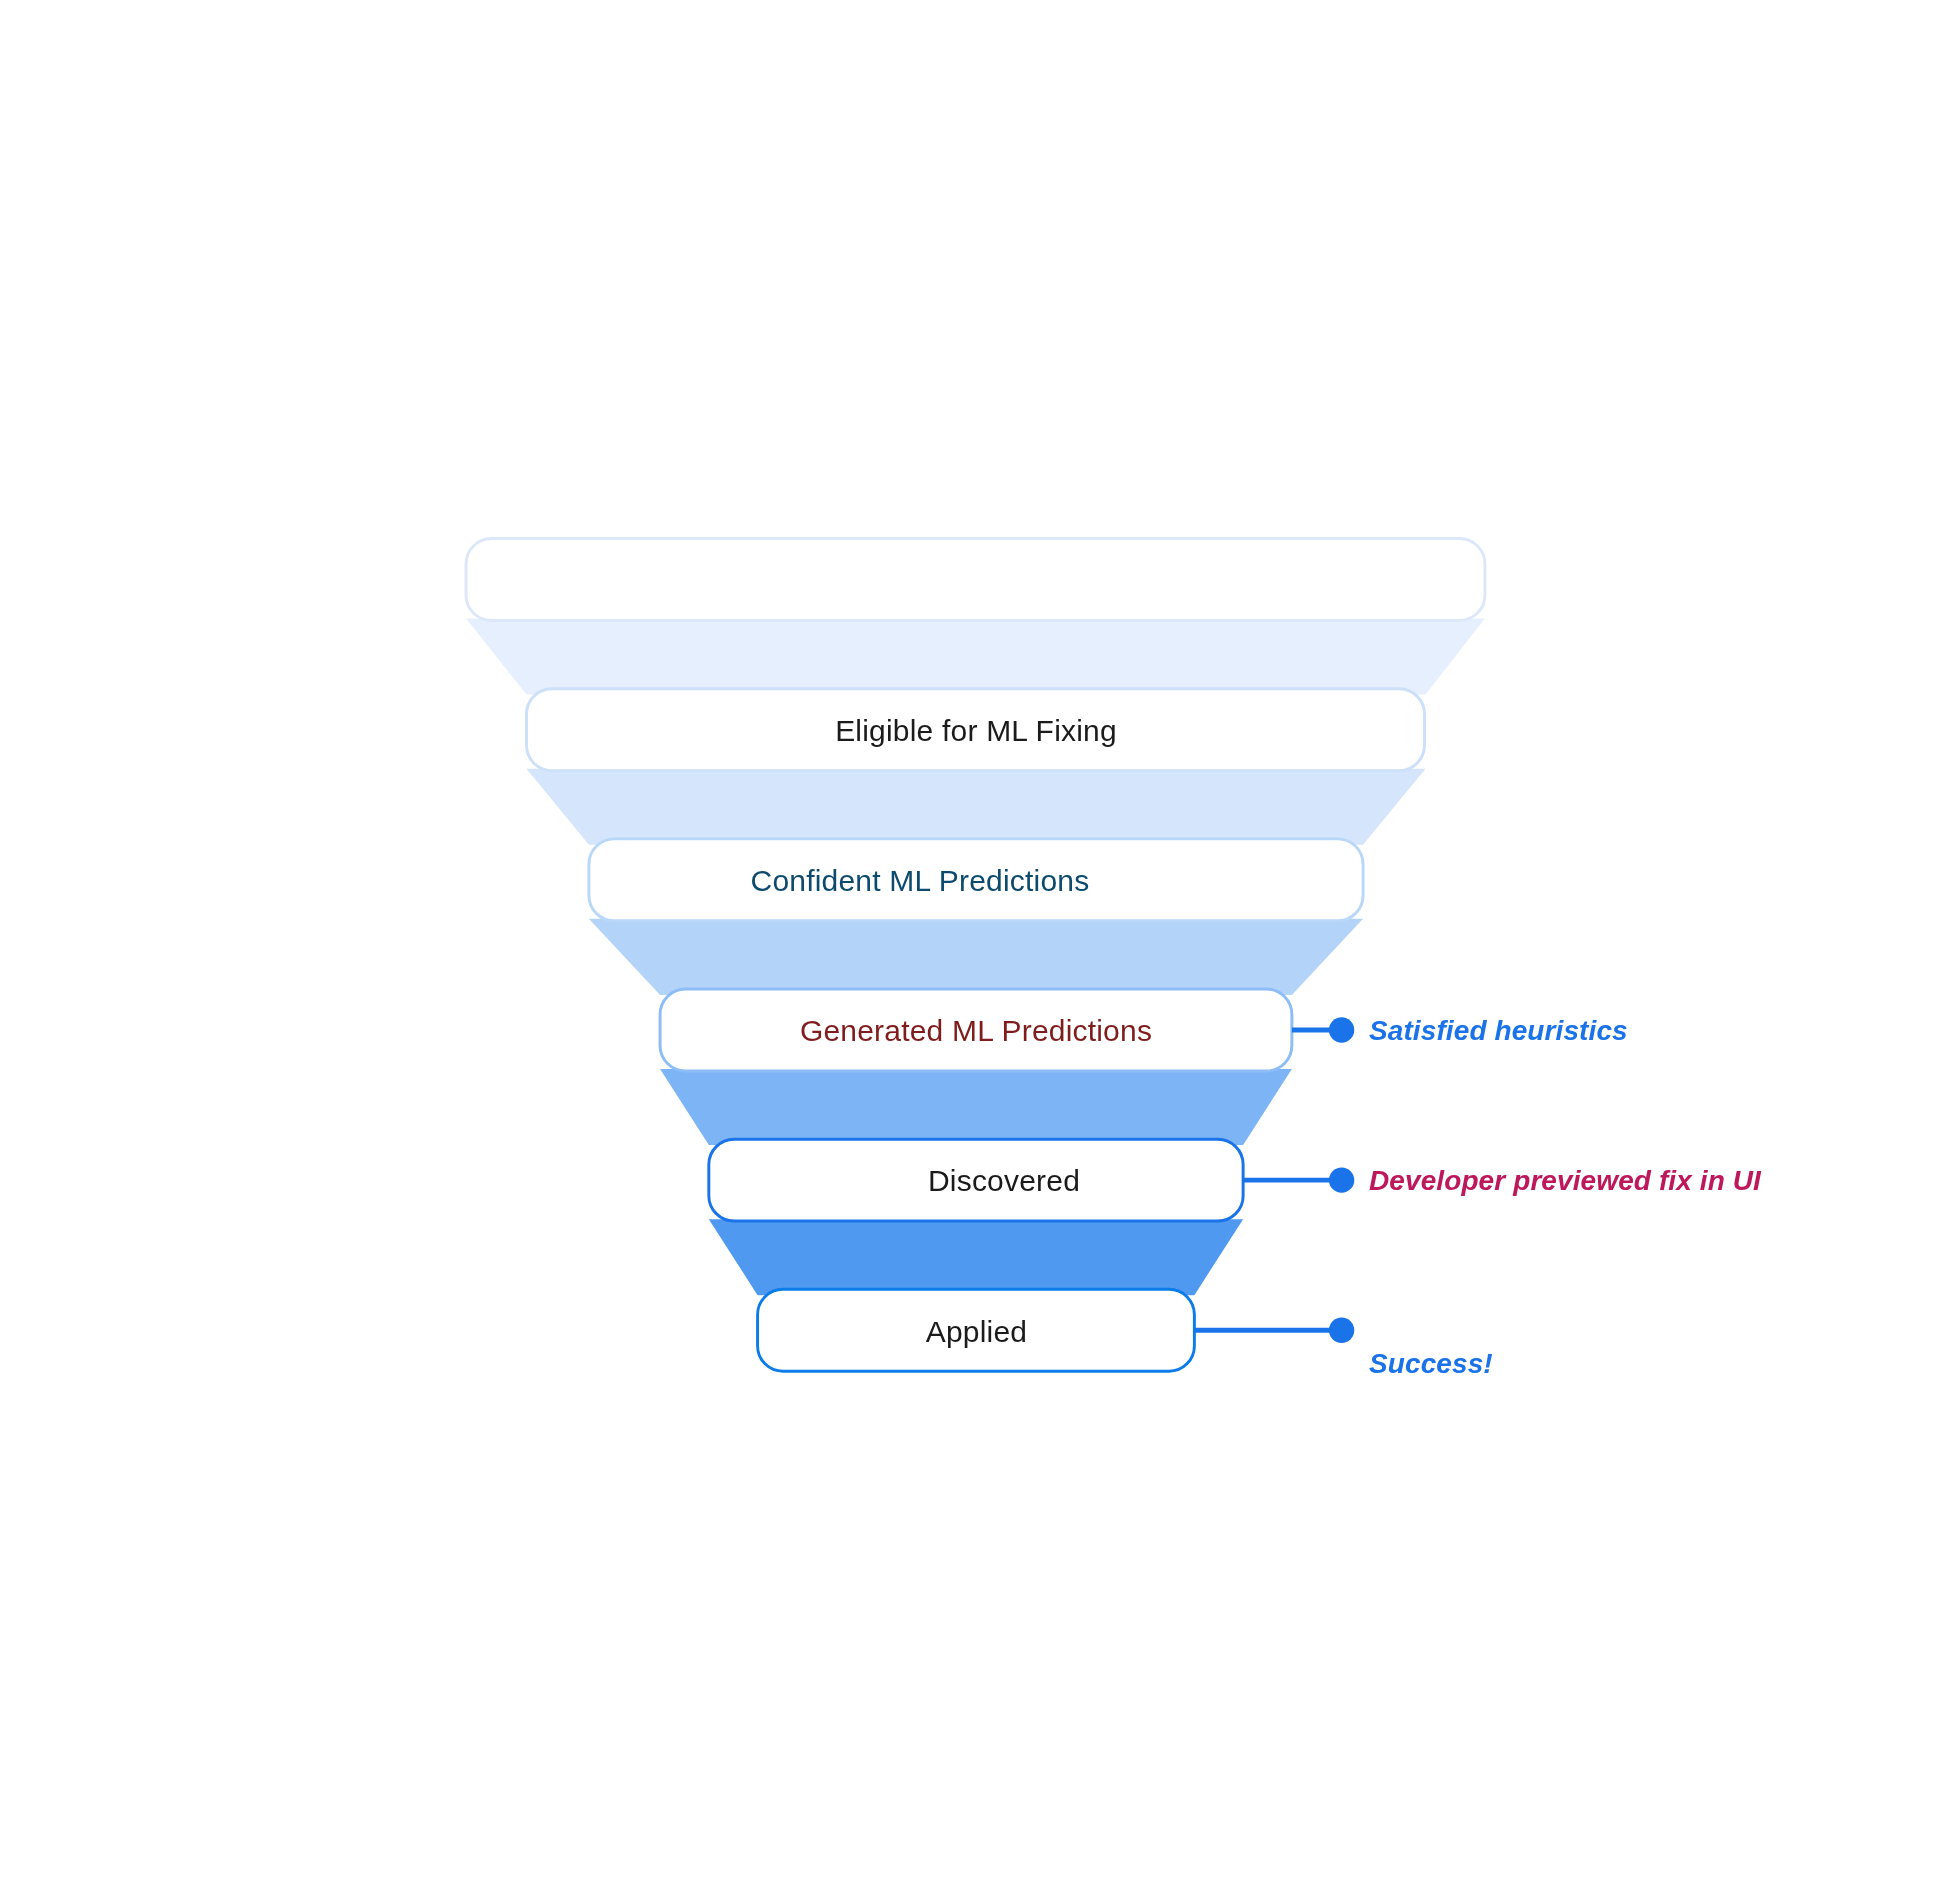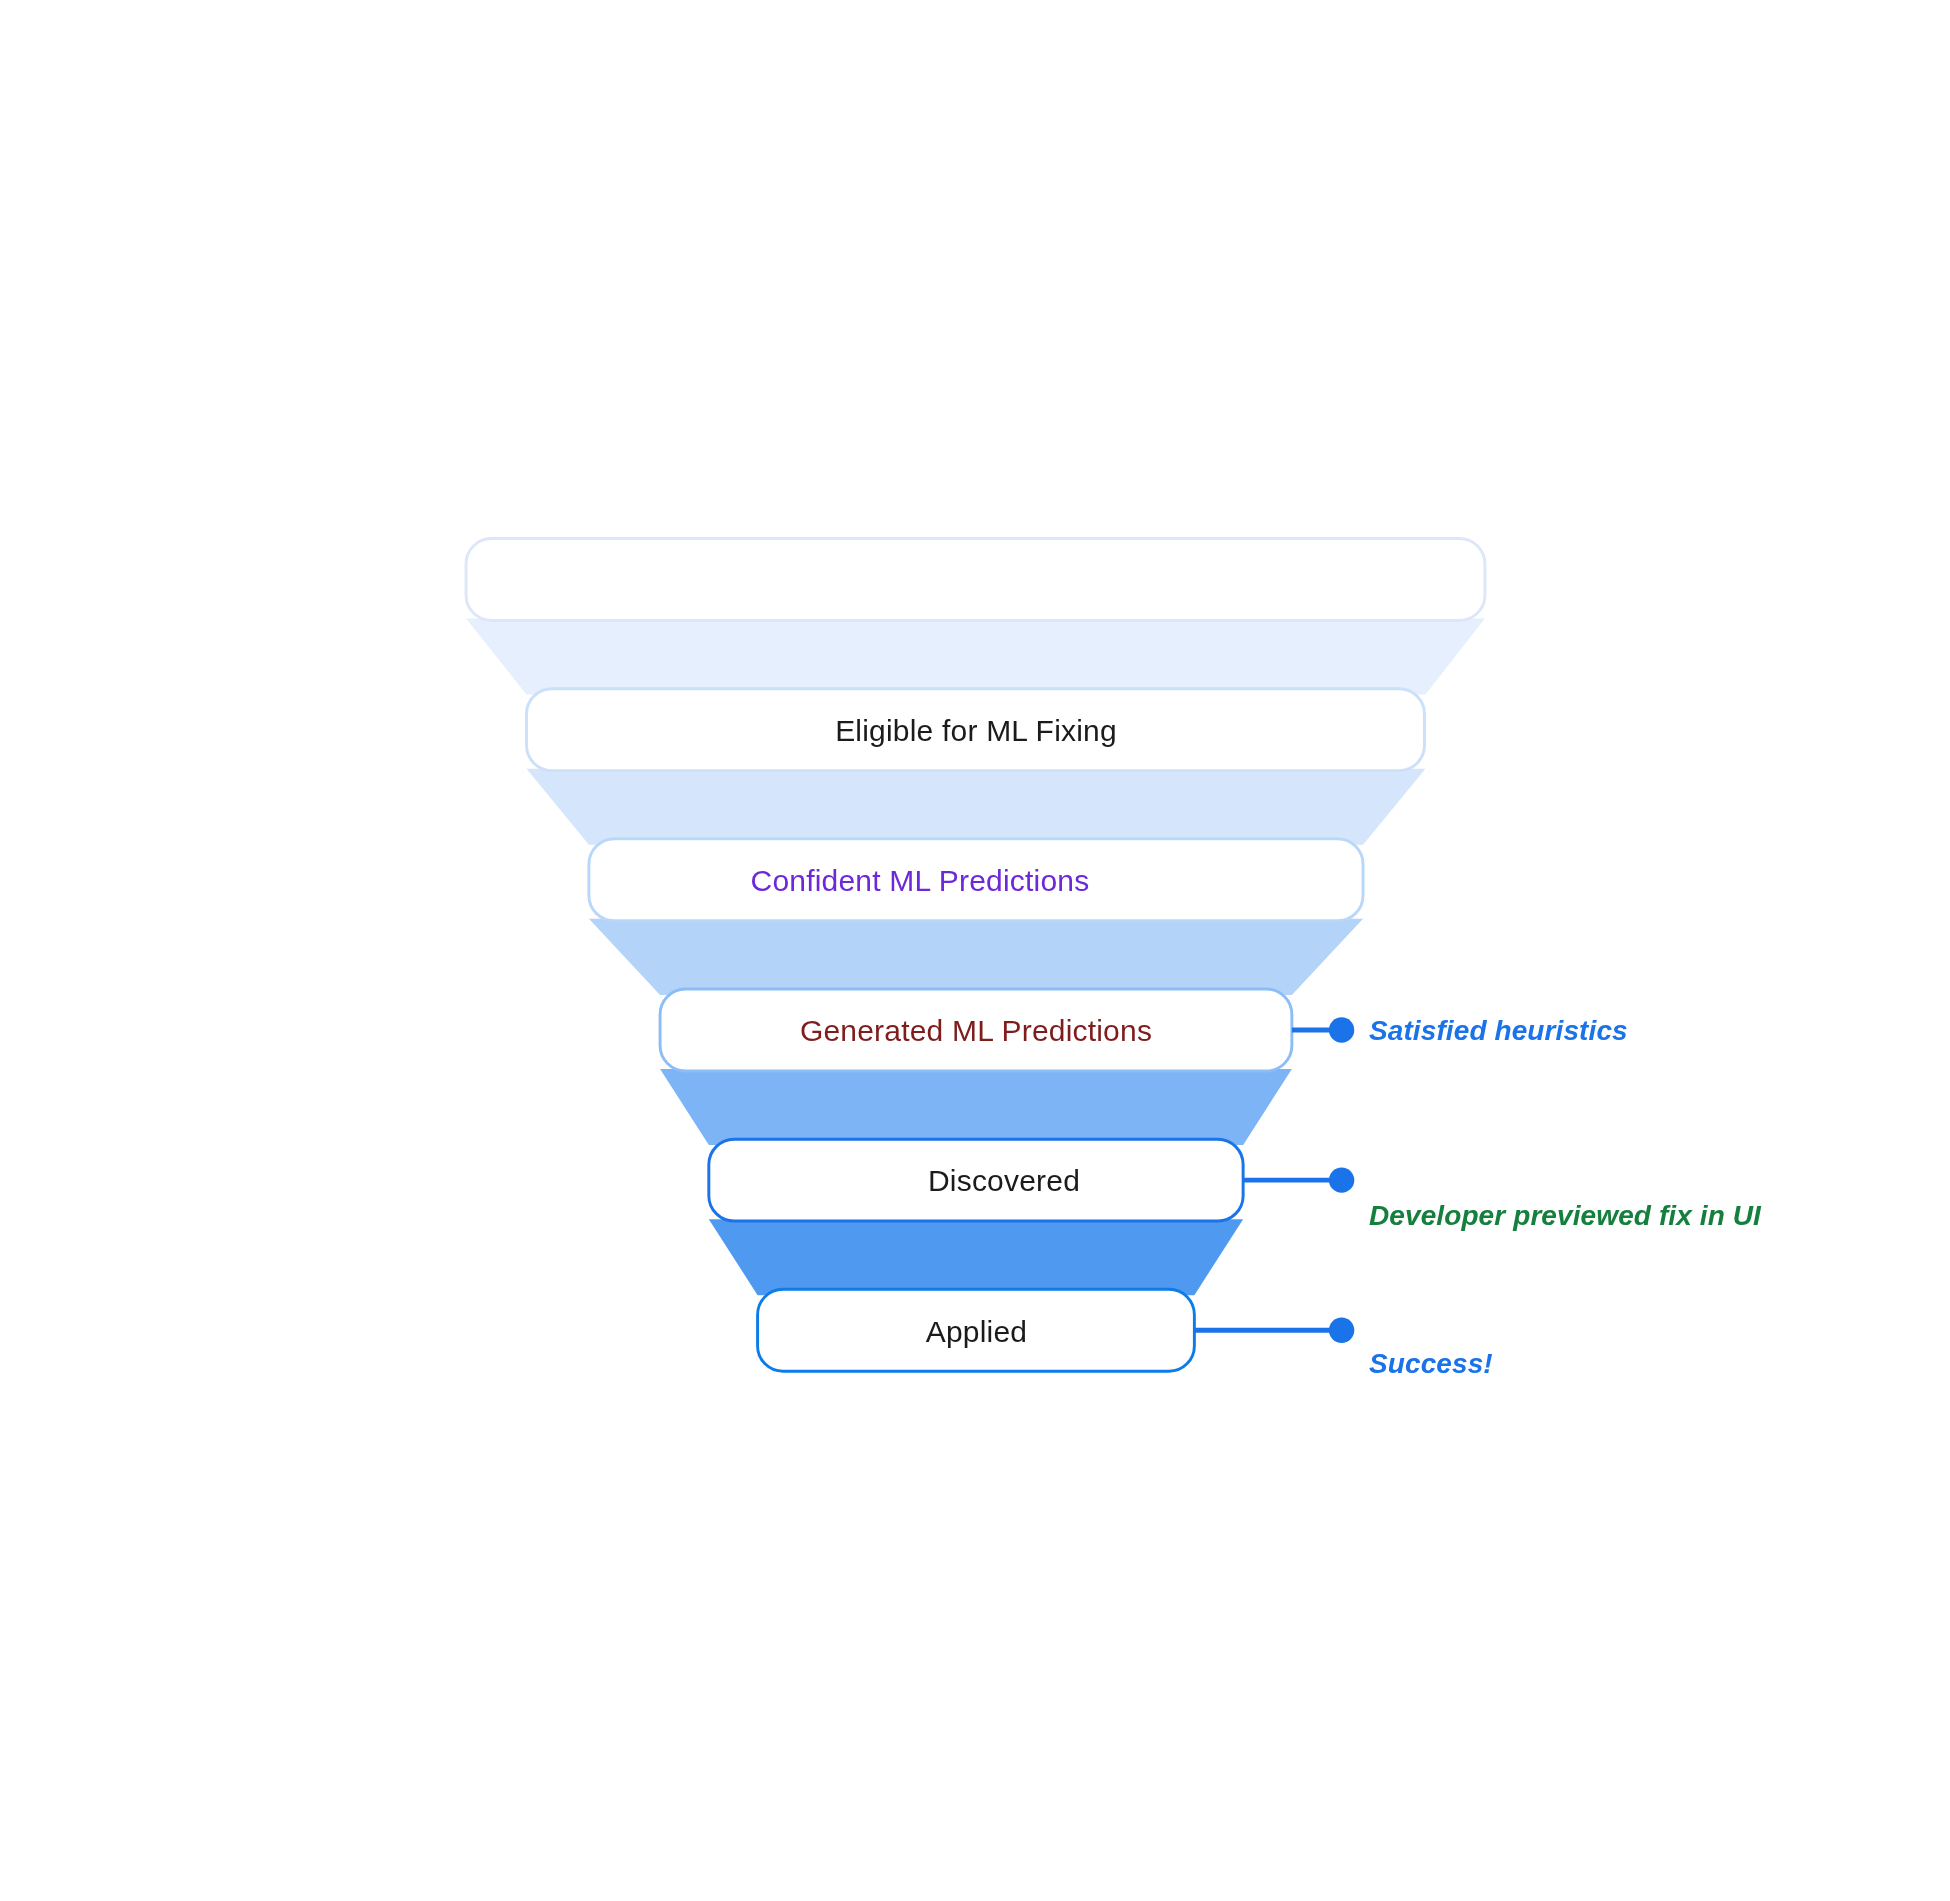--- a/index.html
+++ b/index.html
@@ -84,28 +84,28 @@
       <circle cx="1376" cy="1210" r="13" fill="#1a73e8"></circle>
 
       <line x1="1225" y1="1364" x2="1374" y2="1364" stroke-width="5" stroke="#1a73e8"></line>
       <circle cx="1376" cy="1364" r="13" fill="#1a73e8"></circle>
     </g>
   </svg>
 
 
   <div class="stage-label" style="left: 527px; top: 716px; width: 898px; color: rgb(27, 27, 27);">Eligible for ML Fixing</div>
 
-  <div class="stage-label" style="left: 589px; top: 866px; width: 662px; color: #6d28d9;">Confident ML Predictions</div>
+  <div class="stage-label" style="left: 589px; top: 866px; width: 662px; color: #0c4a6e;">Confident ML Predictions</div>
 
   <div class="stage-label" style="left: 660px; top: 1016px; width: 632px; color: #7f1d1d;">Generated ML Predictions</div>
 
   <div class="stage-label" style="left: 709px; top: 1166px; width: 534px; color: rgb(27, 27, 27); padding-left: 28px;">Discovered</div>
 
   <div class="stage-label" style="left: 758px; top: 1317px; width: 437px; color: rgb(27, 27, 27);">Applied</div>
 
   <div class="annotation-label" style="left: 1369px; top: 1017px; color: rgb(26, 115, 232);">Satisfied heuristics</div>
 
-  <div class="annotation-label" style="left: 1369px; top: 1167px; color: #15803d; margin-top: 35px;">Developer previewed fix in UI</div>
+  <div class="annotation-label" style="left: 1369px; top: 1167px; color: #be185d;">Developer previewed fix in UI</div>
 
   <div class="annotation-label" style="left: 1369px; top: 1318px; color: rgb(26, 115, 232); margin-top: 32px;">Success!</div>
 
 </div>
 
 
 </body></html>

